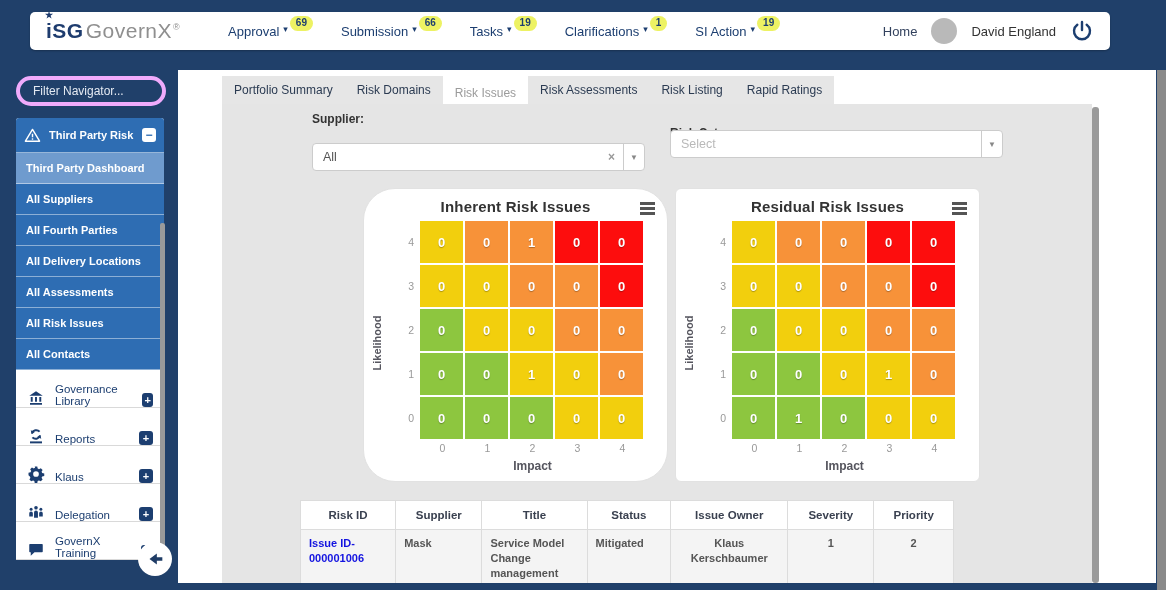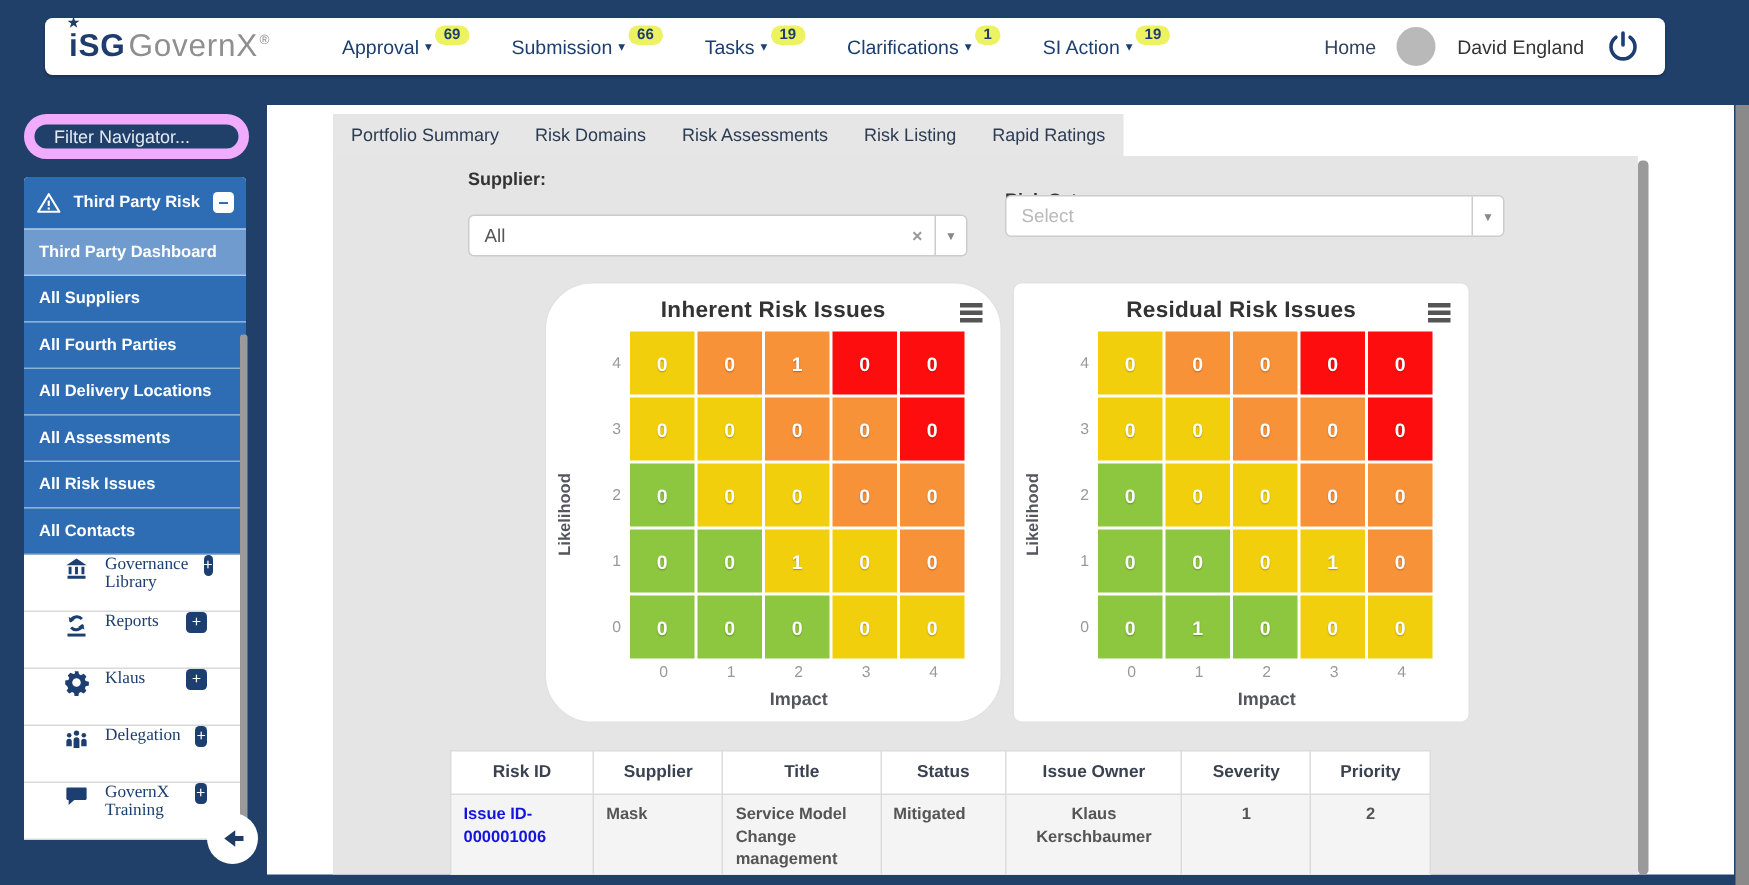--- a/index.html
+++ b/index.html
@@ -8,46 +8,46 @@
 
   
   .topbar{position:absolute;left:30px;top:12px;width:1080px;height:38px;background:#fff;border-radius:5px;
           display:flex;align-items:center;padding:0 16px;box-sizing:border-box;box-shadow:0 1px 2px rgba(0,0,0,.25);}
   .logo{display:flex;align-items:baseline;min-width:168px;cursor:default;}
   .logo-isg{position:relative;font-weight:bold;font-size:21px;color:#1e3c6e;letter-spacing:.5px;}
   .logo-star{position:absolute;top:-9px;left:-1px;font-size:9px;color:#1e3c6e;}
   .logo-product{font-size:21px;color:#8f8f8f;margin-left:2px;letter-spacing:.5px;}
   .logo-reg{font-size:9px;color:#8f8f8f;margin-left:1px;transform:translateY(-8px);display:inline-block;}
   .topnav{display:flex;gap:28px;margin-left:14px;align-items:center;}
-  .nav-item{display:flex;align-items:center;font-size:13px;color:#1c3e70;cursor:pointer;white-space:nowrap;}
+  .nav-item{display:flex;font-size:13px;color:#1c3e70;cursor:pointer;white-space:nowrap;}
   .nav-caret{font-size:9px;margin-left:4px;color:#1c3e70;}
   .nav-badge{background:#edf263;color:#1c3e70;font-size:10px;font-weight:bold;padding:1px 6px;border-radius:9px;
              transform:translateY(-8px);margin-left:2px;}
   .top-right{margin-left:auto;display:flex;align-items:center;gap:14px;}
   .home-link{font-size:13px;color:#33425e;cursor:pointer;}
   .avatar{width:26px;height:26px;border-radius:50%;background:#b9b9b9;display:inline-block;}
   .username{font-size:13px;color:#333;}
   .power-btn{width:24px;height:24px;cursor:pointer;display:flex;align-items:center;}
 
   
   .filter-input{position:absolute;left:16px;top:76px;width:150px;height:30px;border-radius:16px;
-                border:7px solid #f0abfc;background:transparent;color:#fff;padding:0 13px;font-size:12px;
+                border:4px solid #f0abfc;background:transparent;color:#fff;padding:0 13px;font-size:12px;
                 box-sizing:border-box;outline:none;font-family:inherit;}
   .filter-input::placeholder{color:#e3e9f2;}
   .side-card{position:absolute;left:16px;top:118px;width:148px;background:#fff;border-radius:3px;overflow:visible;}
   .side-header{height:34px;background:#2e6db3;color:#fff;display:flex;align-items:center;gap:8px;padding:0 8px;
                font-size:11px;font-weight:bold;border-bottom:1px solid rgba(255,255,255,.5);cursor:pointer;border-radius:3px 3px 0 0;}
   .warn-icon{width:17px;height:17px;flex:0 0 auto;display:flex;}
   .collapse-box{margin-left:auto;width:14px;height:14px;background:#fff;color:#2e6db3;border-radius:3px;
                 display:flex;align-items:center;justify-content:center;font-size:12px;font-weight:bold;line-height:1;cursor:pointer;}
   .side-item{height:30px;background:#2e6db3;color:#fff;font-size:11px;font-weight:bold;display:flex;align-items:center;
              padding:0 10px;border-bottom:1px solid rgba(255,255,255,.45);cursor:pointer;}
   .side-item.active{background:#6f9bce;}
-  .white-item{height:37px;background:#fff;color:#1c3e70;display:flex;align-items:flex-start;gap:10px;padding:0 26px;
-              font-size:11.5px;border-bottom:1px solid #d9d9d9;cursor:pointer;font-family:Liberation Serif, serif;}
+  .white-item{height:37px;background:#fff;color:#1c3e70;display:flex;align-items:flex-end;gap:10px;padding:0 11px;
+              font-size:11.5px;border-bottom:1px solid #d9d9d9;cursor:pointer;}
   .w-icon{width:18px;height:18px;display:flex;flex:0 0 auto;}
   .plus-box{margin-left:auto;width:14px;height:14px;background:#1c3e70;color:#fff;border-radius:3px;
             display:flex;align-items:center;justify-content:center;font-size:11px;font-weight:bold;line-height:1;cursor:pointer;}
   .side-scrollbar{position:absolute;right:-1px;top:105px;bottom:0;width:5px;background:#9a9a9a;border-radius:2px;}
   .collapse-circle{position:absolute;left:138px;top:542px;width:34px;height:34px;background:#fff;border-radius:50%;
                    display:flex;align-items:center;justify-content:center;cursor:pointer;}
 
   
   .wrapper{position:absolute;left:178px;top:70px;width:978px;height:513px;background:#fff;}
   .tabstrip{position:absolute;left:44px;top:6px;display:inline-flex;background:#e6e6e6;align-items:flex-start;}
@@ -233,20 +233,21 @@
   <div class="collapse-circle">
     <svg viewBox="0 0 24 24" width="22" height="22">
         <path d="M14 6l-8 6 8 6v-4.2h6v-3.6h-6z" fill="#1f3c66"></path>
       </svg>
   </div>
 
   <main class="wrapper">
     <div class="tabstrip" id="tabstrip">
         <div class="tab">Portfolio Summary</div>
         <div class="tab">Risk Domains</div>
+        <div class="tab active">Risk Issues</div>
         <div class="tab">Risk Assessments</div>
         <div class="tab">Risk Listing</div>
         <div class="tab">Rapid Ratings</div>
       </div>
 
     <div class="panel">
       <span class="filter-label" id="supplierLabel">Supplier:</span>
       <div class="select" id="supplierSelect">
         <span class="val">All</span>
         <span class="clear">×</span>

